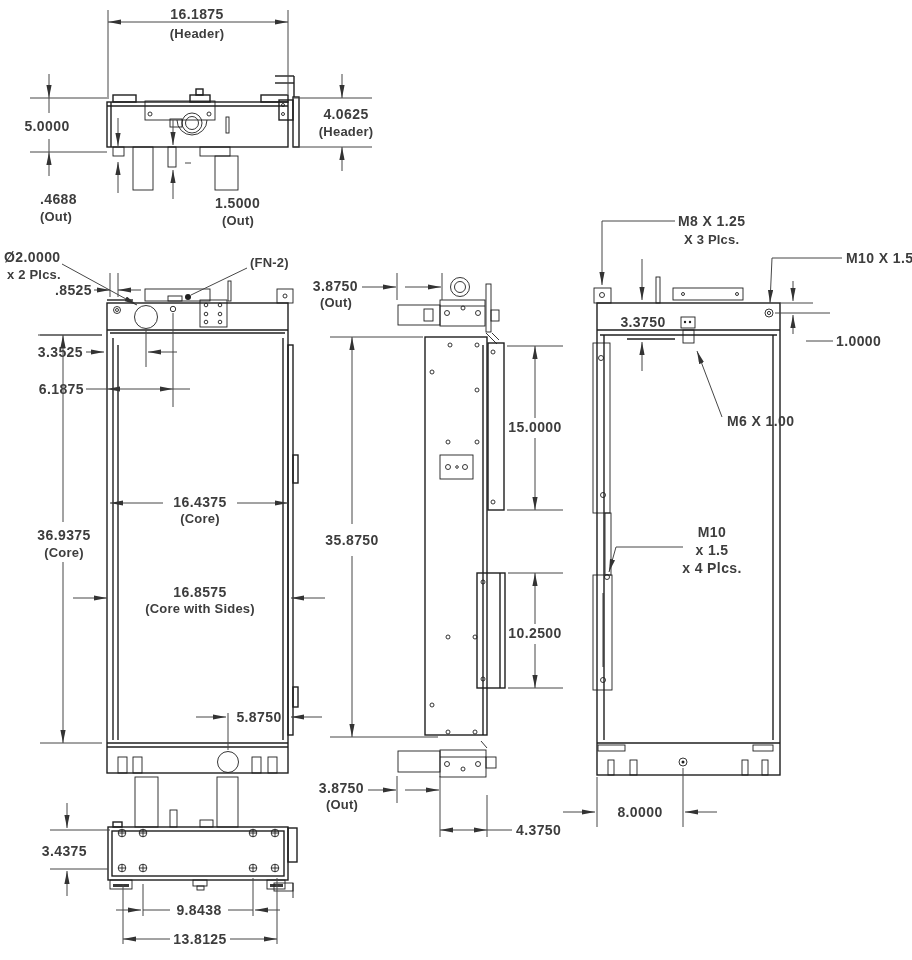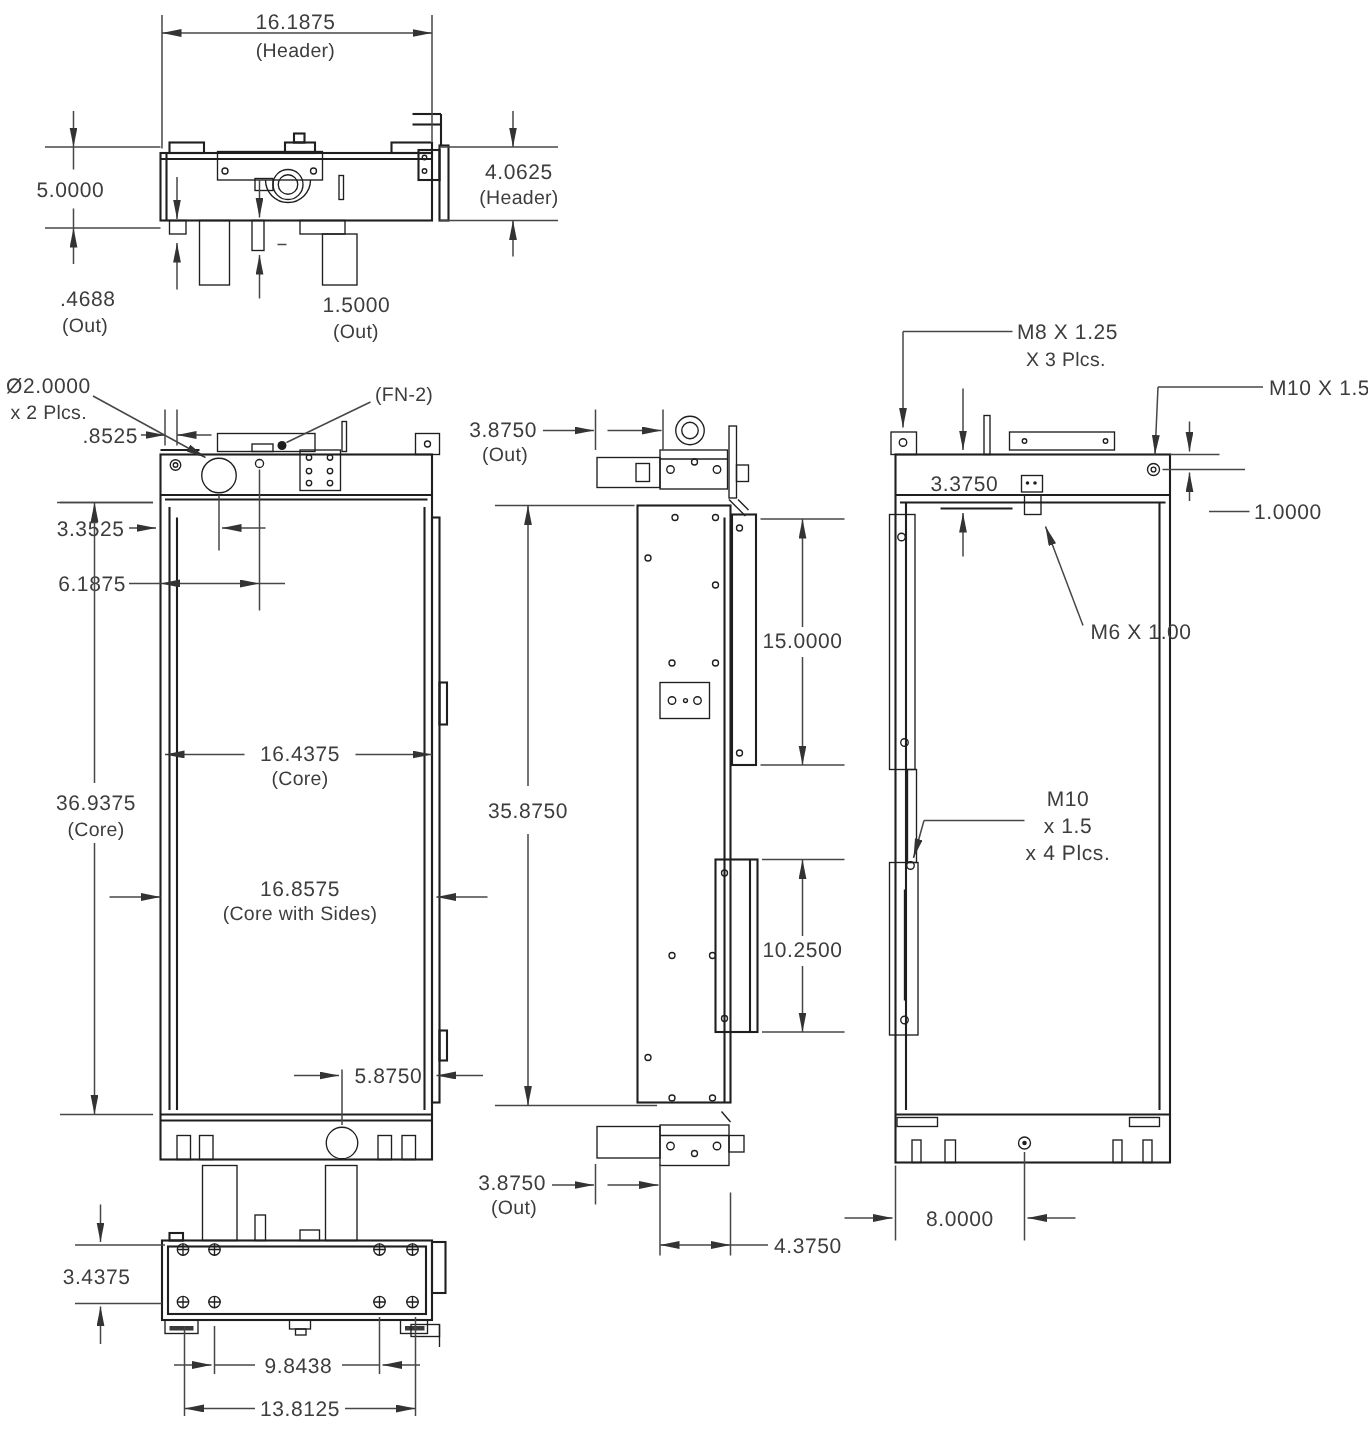--- a/index.html
+++ b/index.html
@@ -1,16 +1,16 @@
 <!DOCTYPE html>
 <html><head>
 <meta charset="utf-8">
 <style>
   html,body{margin:0;padding:0;background:#fff;}
-  .stage{position:relative;width:912px;height:960px;background:#fff;overflow:hidden;}
+  .stage{position:relative;width:912px;height:960px;background:#fff;overflow:hidden;font-weight:bold;}
   svg{display:block;}
   .geo{fill:none;stroke:#1f1f1f;stroke-width:1.4;stroke-linejoin:miter;}
   .geo2{fill:none;stroke:#1f1f1f;stroke-width:0.9;}
   .dim{fill:none;stroke:#474747;stroke-width:1;}
   .dot{fill:#1f1f1f;stroke:none;}
   .bar{fill:#3a3a3a;stroke:none;}
   text{font-family:"Liberation Sans",sans-serif;fill:#3d3d3d;}
   .num{font-size:14px;letter-spacing:0.4px;}
   .note{font-size:13px;letter-spacing:0.2px;}
   .mid{text-anchor:middle;}

